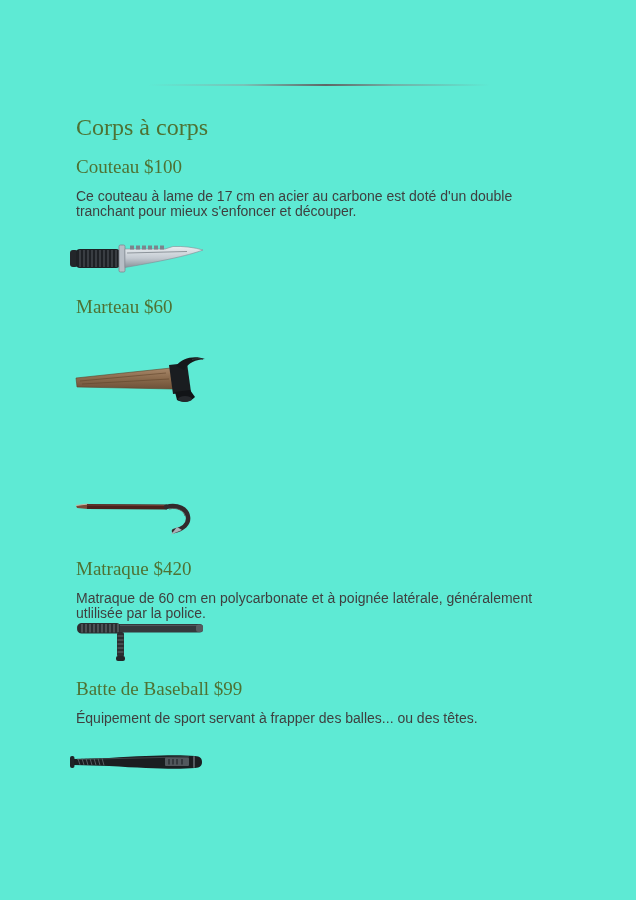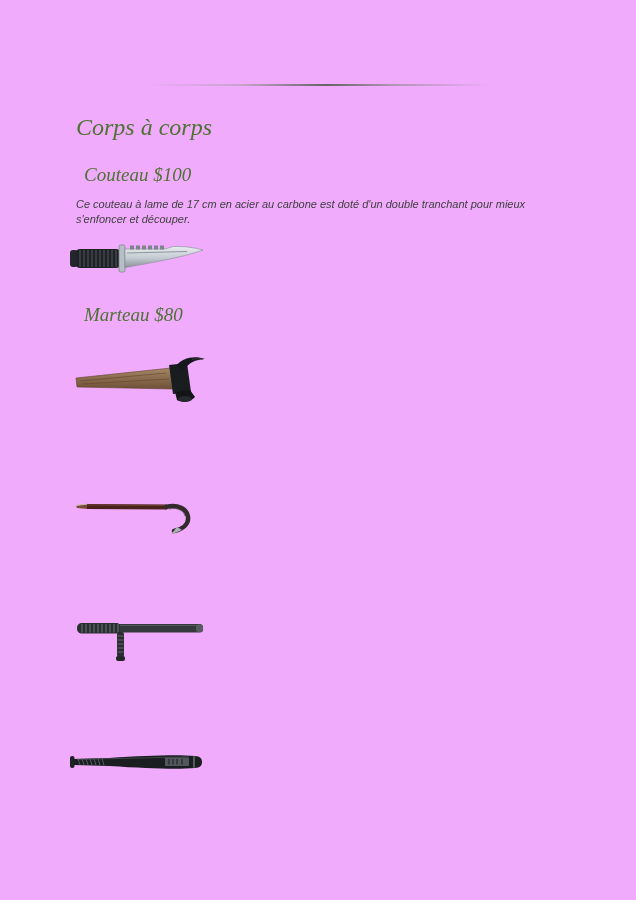--- a/index.html
+++ b/index.html
@@ -3,21 +3,21 @@
 <meta charset="utf-8">
 <style>
   html, body { margin: 0; padding: 0; }
   body {
     width: 636px; height: 900px;
     background: #ffffff;
     font-family: "Liberation Sans", sans-serif;
     position: relative;
     overflow: hidden;
   }
-  .page { position: absolute; inset: 0; background: #f0abfc; font-style: italic; }
+  .page { position: absolute; inset: 0; background: #5eead4; }
 
   .divider {
     position: absolute;
     top: 84px; left: 148px;
     width: 342px; height: 2px;
     border-radius: 1px;
     background: linear-gradient(to right,
       rgba(150,150,150,0) 0%,
       rgba(150,150,150,0.45) 28%,
       rgba(95,95,95,0.95) 52%,
@@ -37,31 +37,31 @@
   }
 
   .item { position: absolute; left: 76px; width: 490px; }
   .sec1 { top: 155px; }
   .sec2 { top: 295px; }
   .sec3 { top: 417px; }
   .sec4 { top: 557px; }
   .sec5 { top: 677px; }
 
   .item-heading {
-    margin: 8px;
+    margin: 0;
     font-family: "Liberation Serif", serif;
     font-weight: 400;
     font-size: 19px;
     line-height: 24px;
     color: #4e7233;
   }
   .item-desc {
     margin: 10px 0 0 0;
     width: 478px;
-    font-size: 11px;
+    font-size: 14px;
     line-height: 15px;
     color: #3f3f3f;
   }
 
   .fig { position: absolute; margin: 0; }
   .fig svg { display: block; width: 100%; height: 100%; }
   .fig1 { top: 237px; left: 69px; width: 136px; height: 42px; }
   .fig2 { top: 356px; left: 74px; width: 138px; height: 47px; }
   .fig3 { top: 496px; left: 74px; width: 136px; height: 40px; }
   .fig4 { top: 616px; left: 74px; width: 132px; height: 46px; }
@@ -116,21 +116,21 @@
         <rect x="67" y="8.5" width="4" height="4"></rect>
         <rect x="73" y="8.5" width="4" height="4"></rect>
         <rect x="79" y="8.5" width="4" height="4"></rect>
         <rect x="85" y="8.5" width="4" height="4"></rect>
         <rect x="91" y="8.5" width="4" height="4"></rect>
       </g>
     </svg>
   </figure>
 
   <section class="item sec2">
-    <h2 class="item-heading">Marteau $80</h2>
+    <h2 class="item-heading">Marteau $60</h2>
   </section>
   <figure class="fig fig2">
     <svg viewBox="0 0 138 47" xmlns="http://www.w3.org/2000/svg">
       <defs>
         <linearGradient id="woodGrad" x1="0" y1="0" x2="0" y2="1">
           <stop offset="0" stop-color="#a8886a"></stop>
           <stop offset="0.5" stop-color="#8a6a4c"></stop>
           <stop offset="1" stop-color="#6e5138"></stop>
         </linearGradient>
       </defs>
@@ -159,20 +159,24 @@
       <polygon points="13,8 93,8.5 93,13.5 13,13" fill="#4a221c"></polygon>
       <path d="M13,9 L93,9.5" stroke="#7a4438" stroke-width="0.8" fill="none"></path>
 
       <path d="M92,11 C104,8 113,13 114,21 C115,28 109,33 100,35" stroke="#332a2c" stroke-width="4.5" fill="none" stroke-linecap="round"></path>
       <path d="M95,13 C104,11 110,15 111,20" stroke="#5a4a46" stroke-width="1" fill="none" opacity="0.8"></path>
 
       <polygon points="103,31 108,34 97,38.5" fill="#aab2b8"></polygon>
     </svg>
   </figure>
 
+  <section class="item sec4">
+    <h2 class="item-heading">Matraque $420</h2>
+    <p class="item-desc">Matraque de 60 cm en polycarbonate et à poignée latérale, généralement utlilisée par la police.</p>
+  </section>
   <figure class="fig fig4">
     <svg viewBox="0 0 132 46" xmlns="http://www.w3.org/2000/svg">
 
       <rect x="3" y="8" width="126" height="8.5" rx="3.5" fill="#35393c"></rect>
       <rect x="122" y="8.5" width="7" height="7.5" rx="2.5" fill="#565b5f"></rect>
       <path d="M6,9.5 L126,9.5" stroke="#5d6266" stroke-width="1" fill="none" opacity="0.7"></path>
 
       <rect x="4" y="7" width="42" height="10.5" rx="3.5" fill="#2b2e31"></rect>
       <g stroke="#71767a" stroke-width="1">
         <line x1="8" y1="8" x2="8" y2="16.5"></line>
@@ -192,20 +196,24 @@
         <line x1="43.5" y1="20" x2="49.5" y2="20"></line>
           <line x1="43.5" y1="24" x2="49.5" y2="24"></line>
         <line x1="43.5" y1="28" x2="49.5" y2="28"></line>
           <line x1="43.5" y1="32" x2="49.5" y2="32"></line>
         <line x1="43.5" y1="36" x2="49.5" y2="36"></line>
       </g>
       <rect x="42" y="40" width="9" height="5" rx="2" fill="#232629"></rect>
     </svg>
   </figure>
 
+  <section class="item sec5">
+    <h2 class="item-heading">Batte de Baseball $99</h2>
+    <p class="item-desc">Équipement de sport servant à frapper des balles... ou des têtes.</p>
+  </section>
   <figure class="fig fig5">
     <svg viewBox="0 0 136 26" xmlns="http://www.w3.org/2000/svg">
 
       <rect x="1" y="7" width="4.5" height="12" rx="2" fill="#202326"></rect>
 
       <path d="M5,10 L40,9 C80,6.5 108,5.5 126,7 C131,7.5 133,9 133,13 C133,17 131,18.5 126,19 C108,20.5 80,19.5 40,17 L5,16 Z" fill="#1b1e21"></path>
       <path d="M8,10.5 L120,7.8" stroke="#474c50" stroke-width="1" fill="none" opacity="0.8"></path>
 
       <g stroke="#565c61" stroke-width="1">
         <line x1="9" y1="9.8" x2="11" y2="15.8"></line>

